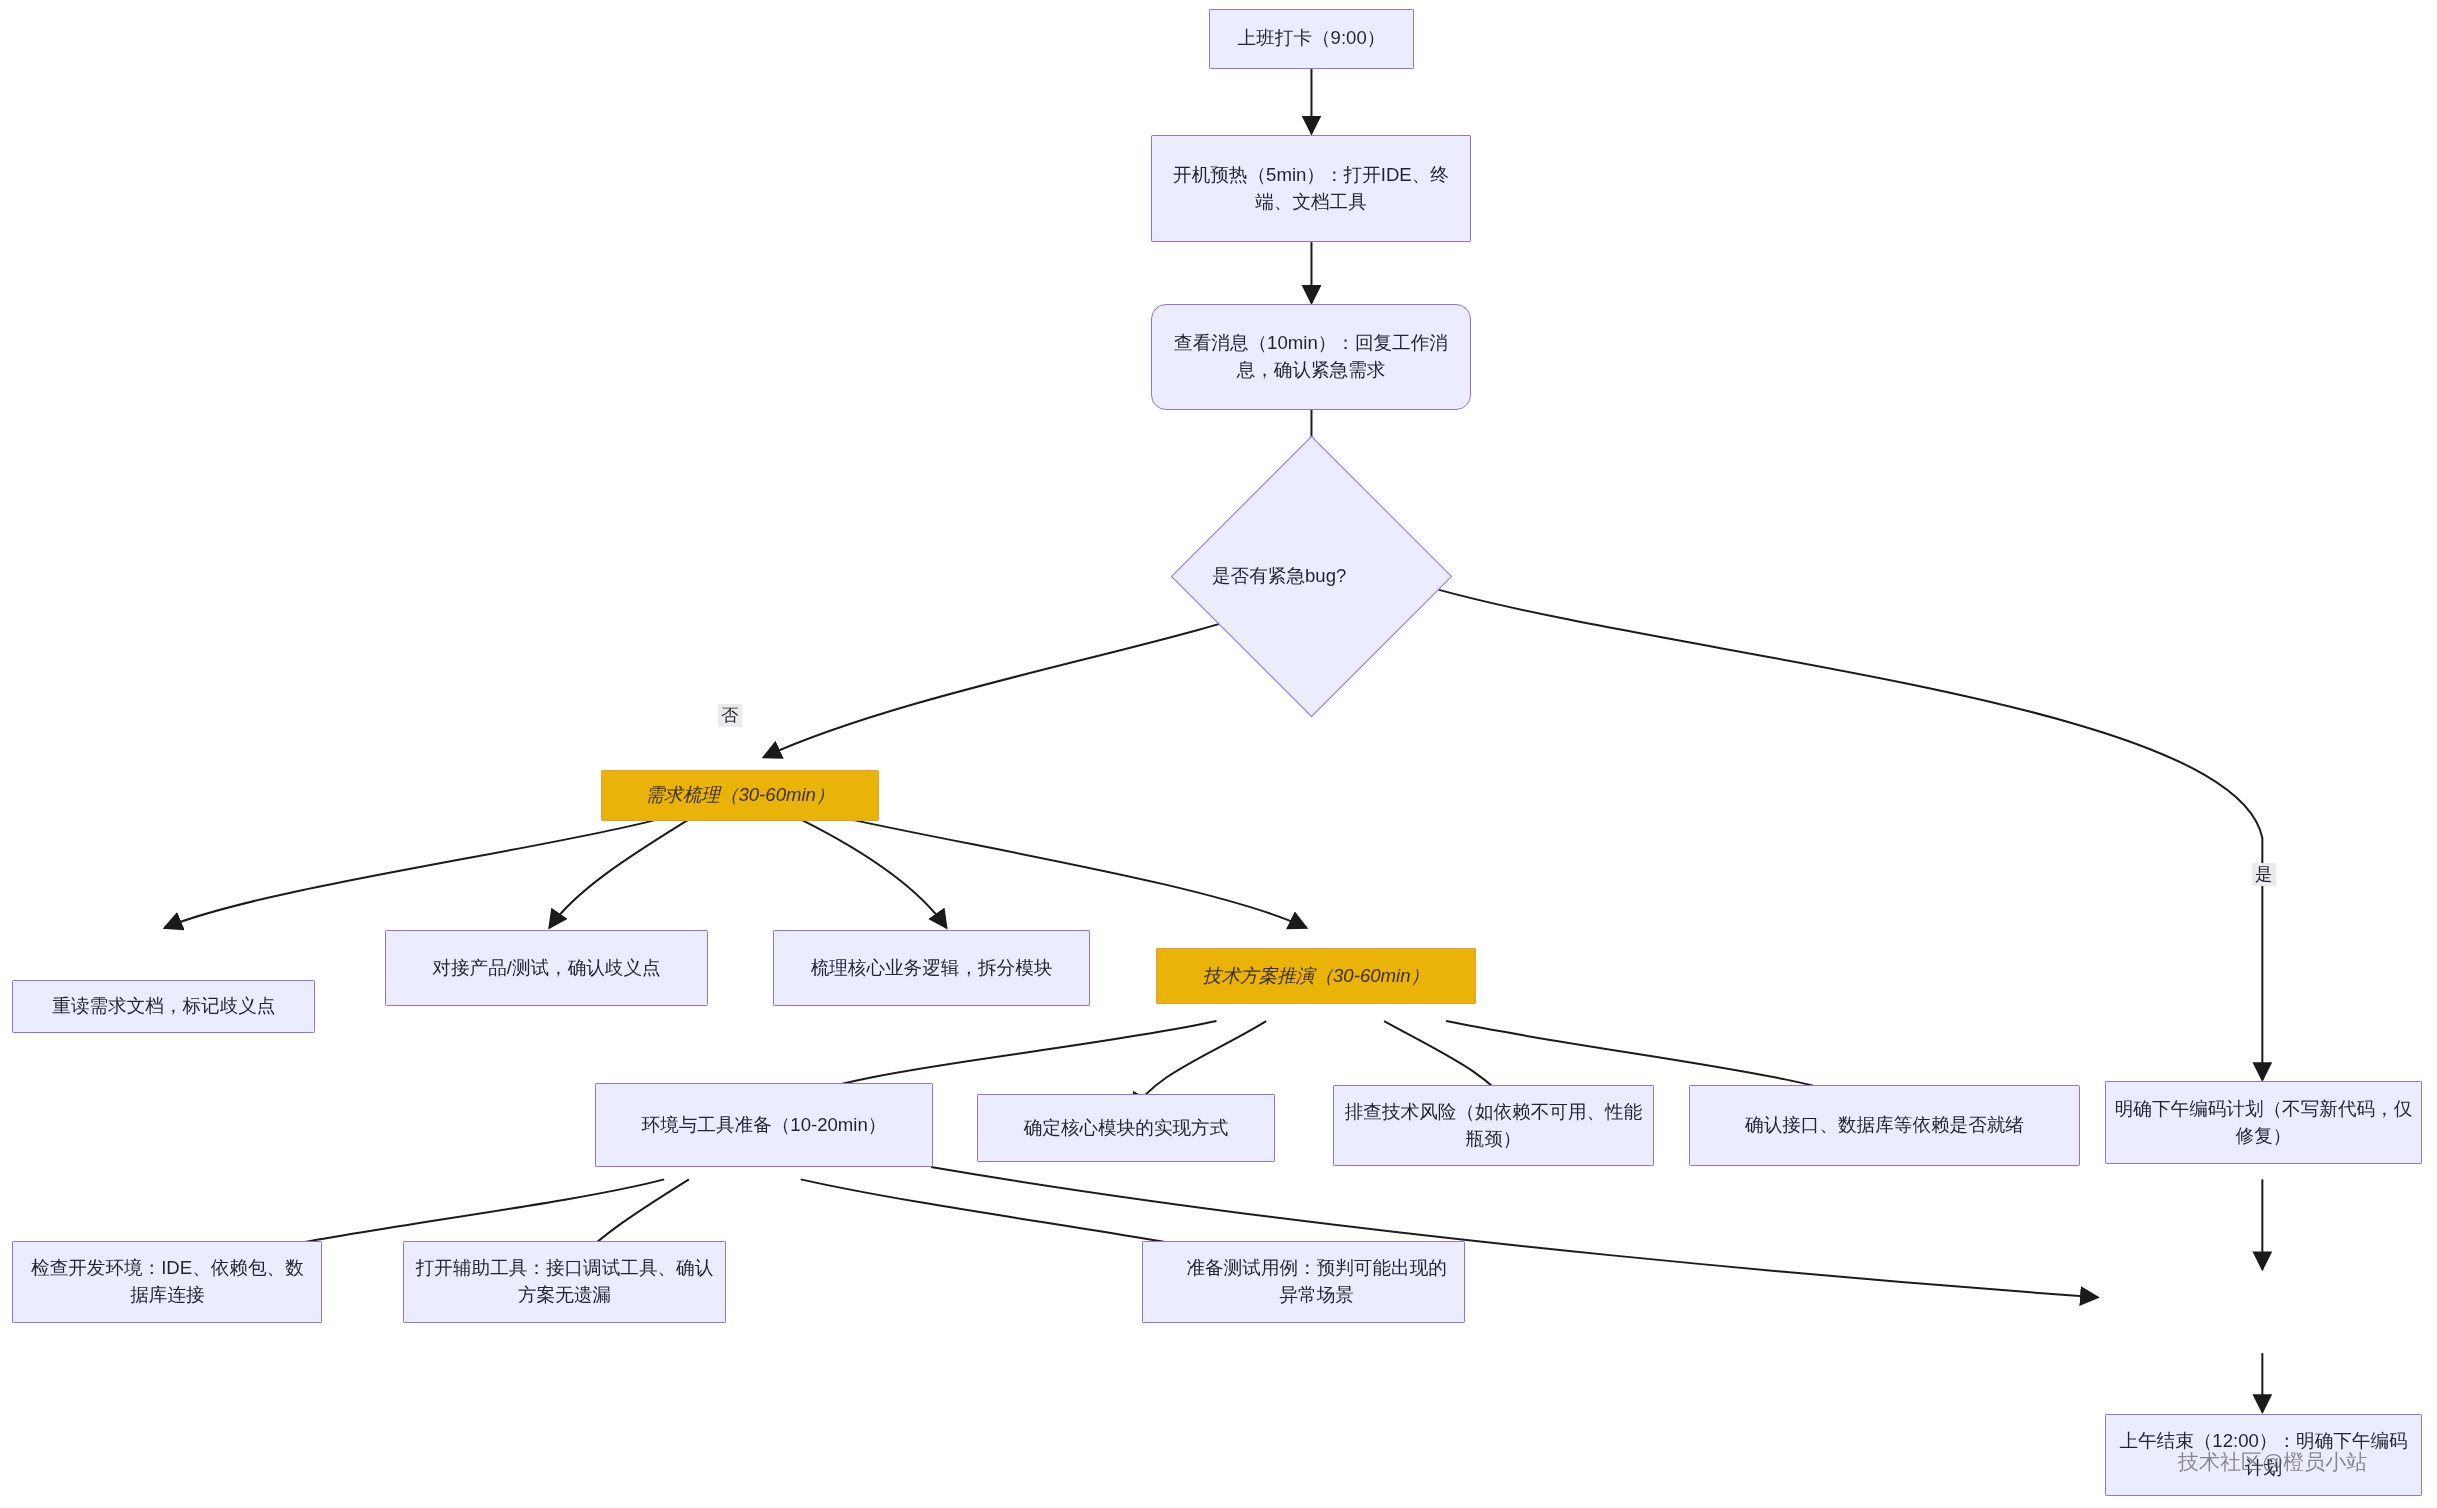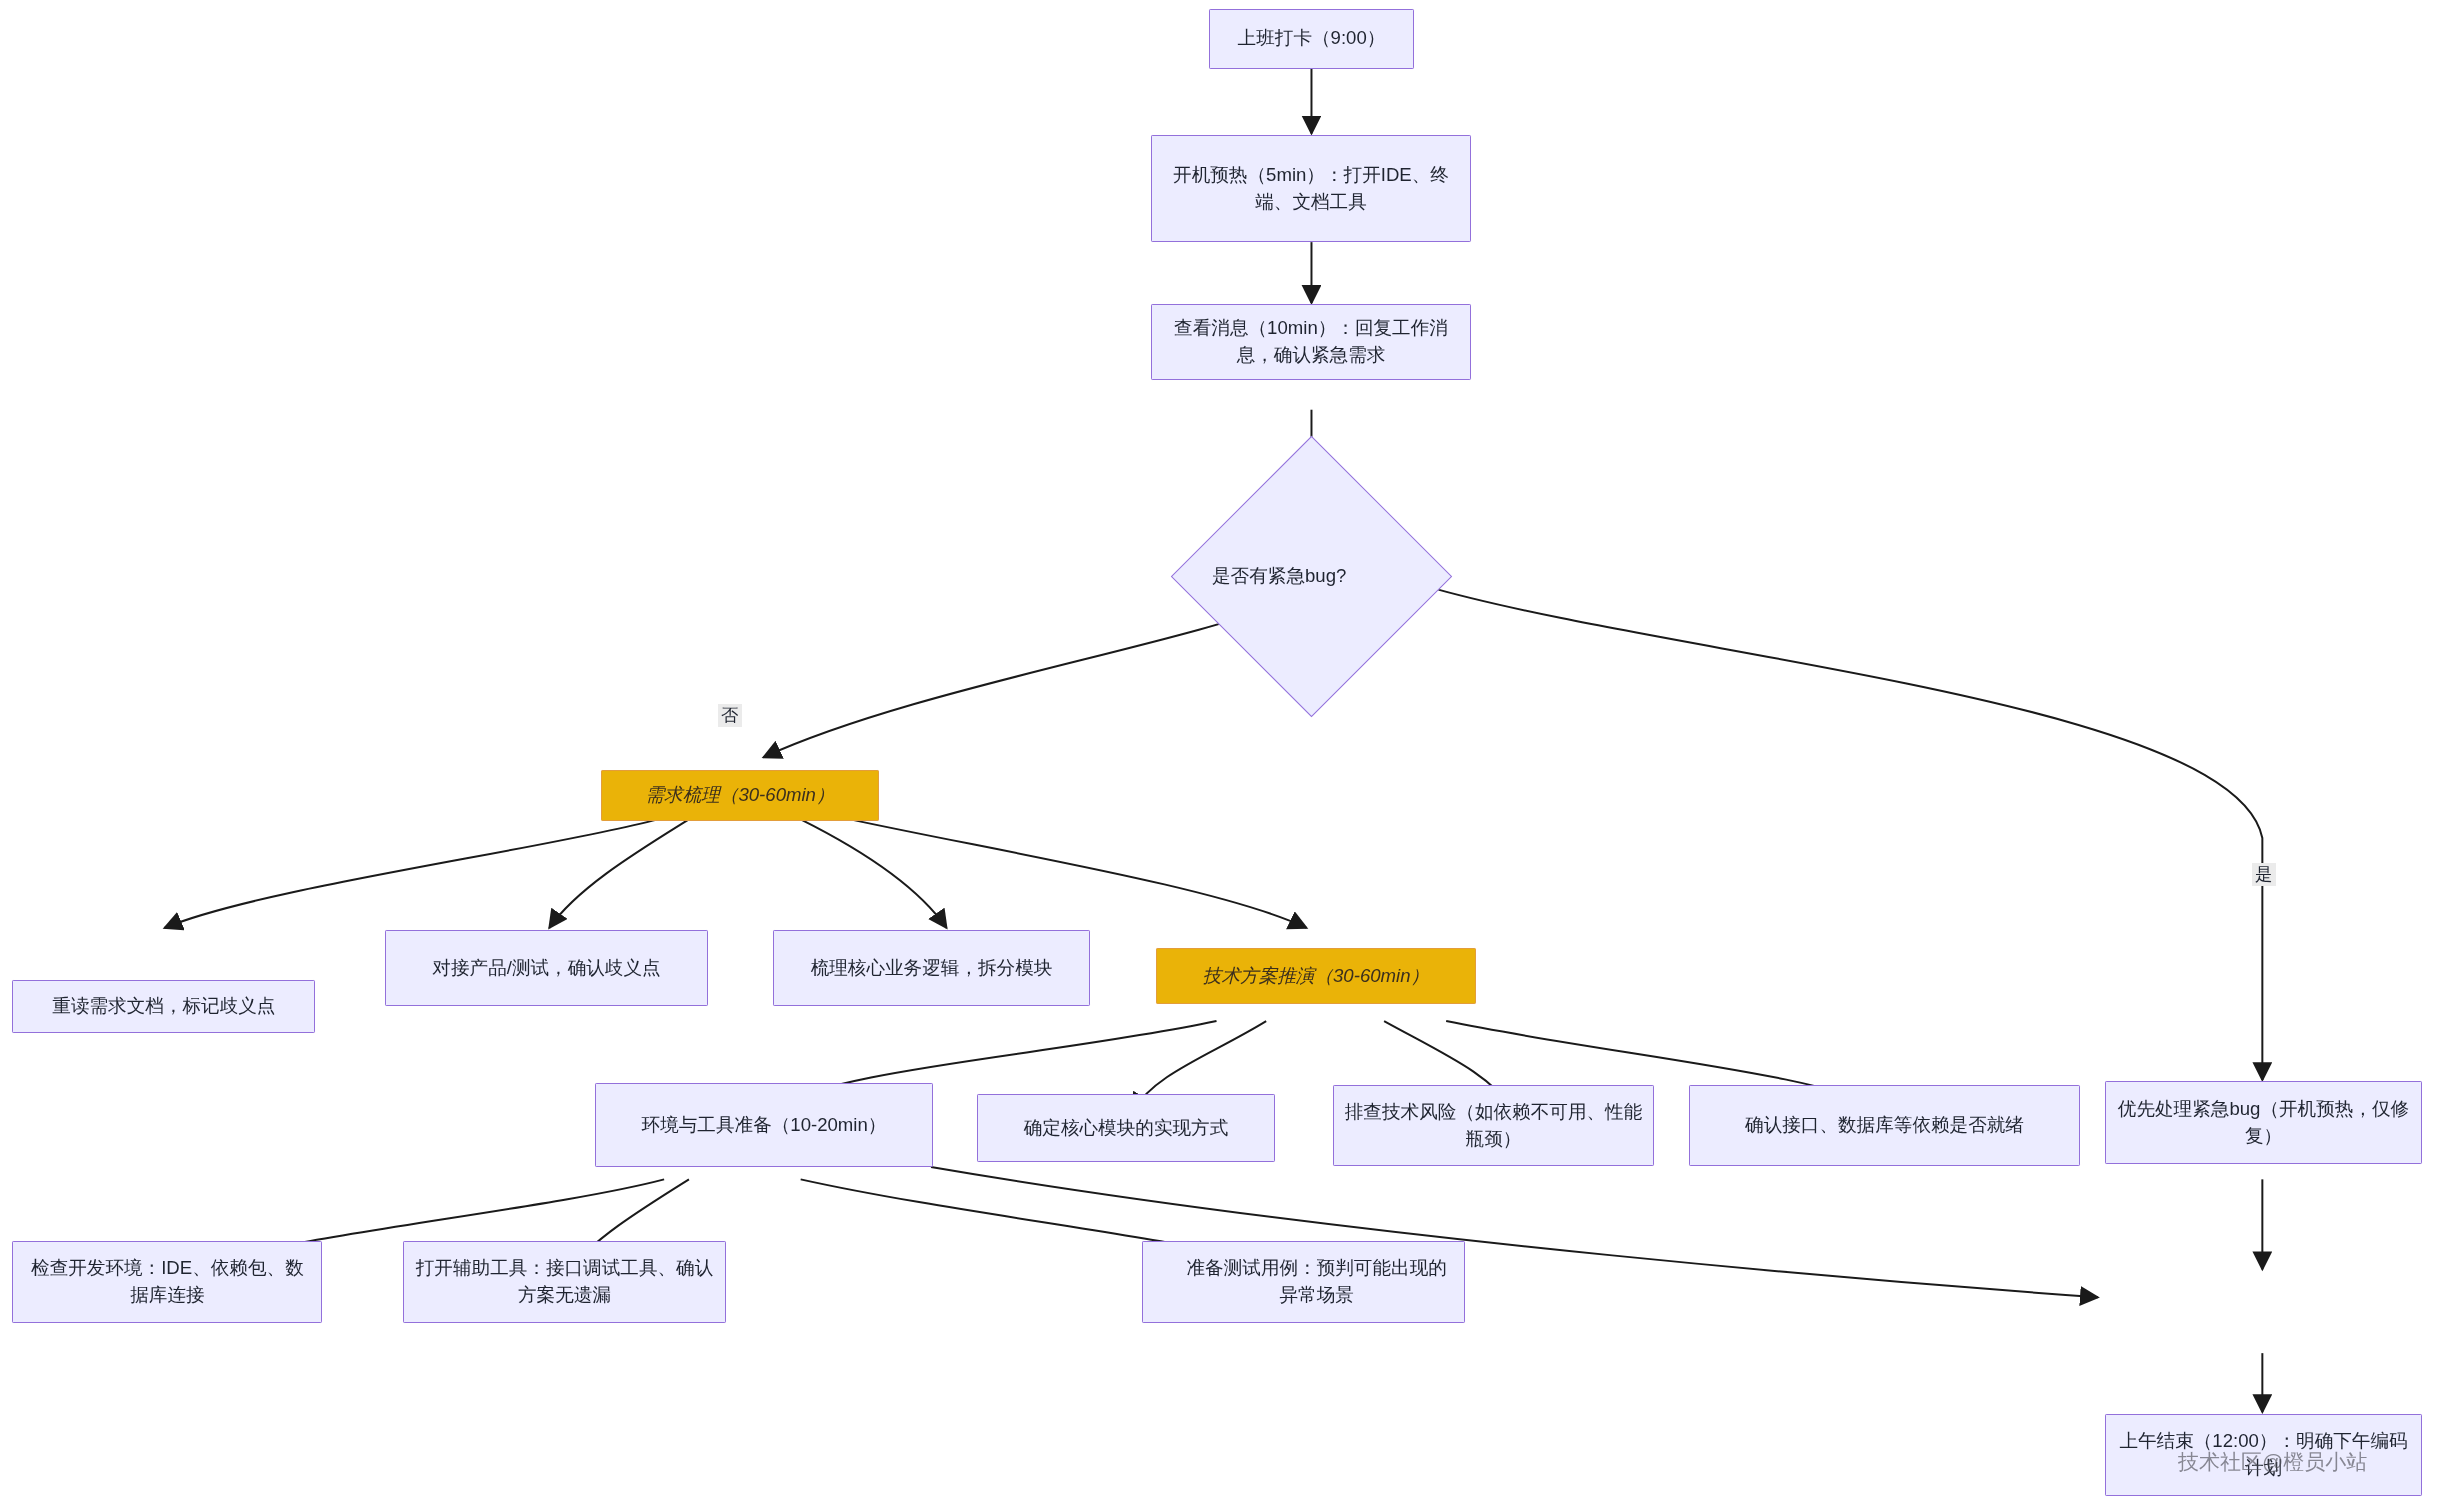--- a/index.html
+++ b/index.html
@@ -58,21 +58,21 @@
   </svg>
 
   <div class="node" style="left:1209px;top:8.7px;width:205px;height:60px;">
     <span>上班打卡（9:00）</span>
   </div>
 
   <div class="node" style="left:1151px;top:135px;width:320px;height:107px;">
     <span>开机预热（5min）：打开IDE、终端、文档工具</span>
   </div>
 
-  <div class="node" style="left:1151px;top:304px;width:320px;height:76px;">
+  <div class="node" style="left:1151px;top:304px;width:320px;height:106px;border-radius:15px;">
     <span>查看消息（10min）：回复工作消息，确认紧急需求</span>
   </div>
 
   <div class="node diamond" style="left:1212px;top:477px;width:199px;height:199px;display:flex;align-items:center;justify-content:flex-start;">
     <span class="diamond-shape"></span>
     <span class="diamond-label">是否有紧急bug?</span>
   </div>
 
   <div class="edge-label" style="left:718px;top:704px;">
     <span>否</span>
@@ -112,21 +112,21 @@
 
   <div class="node" style="left:977px;top:1094px;width:298px;height:68px;">
     <span>确定核心模块的实现方式</span>
   </div>
 
   <div class="node" style="left:1656px;top:1085px;width:391px;height:81px;margin-left:33px;">
     <span>确认接口、数据库等依赖是否就绪</span>
   </div>
 
   <div class="node" style="left:2105px;top:1081px;width:317px;height:83px;">
-    <span>优先处理紧急bug（开机预热，仅修复）</span>
+    <span>明确下午编码计划（不写新代码，仅修复）</span>
   </div>
 
   <div class="node" style="left:12.4px;top:1241px;width:310px;height:82px;">
     <span>检查开发环境：IDE、依赖包、数据库连接</span>
   </div>
 
   <div class="node" style="left:403px;top:1241px;width:323px;height:82px;">
     <span>打开辅助工具：接口调试工具、确认方案无遗漏</span>
   </div>
 

